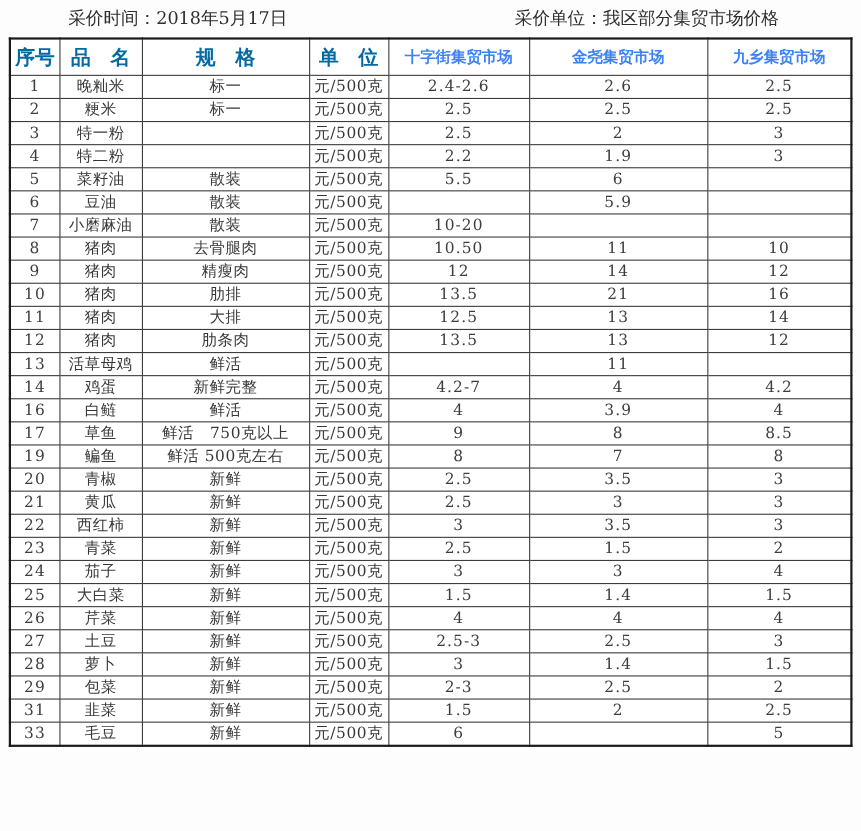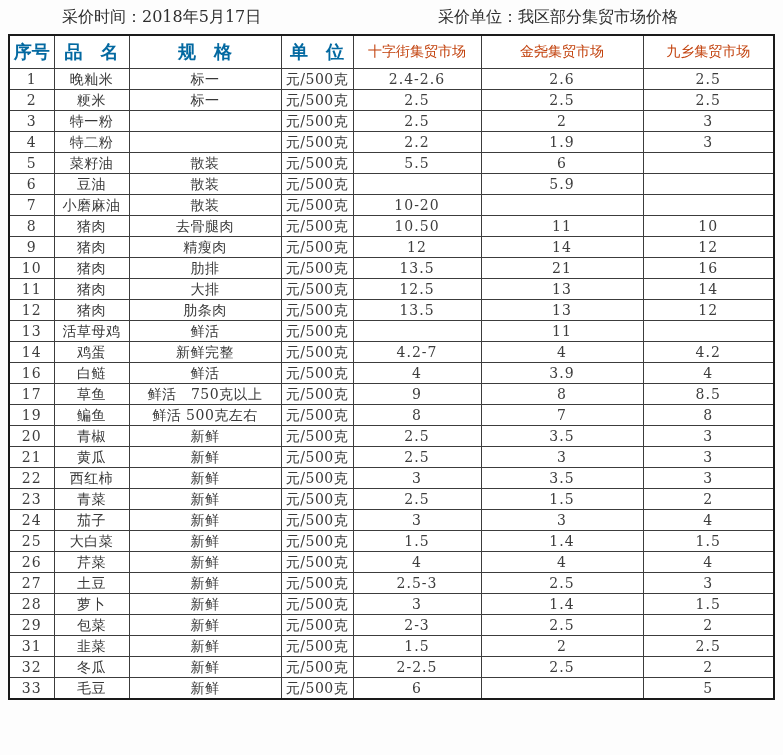--- a/index.html
+++ b/index.html
@@ -17,21 +17,21 @@
     top: 7px; left: 0; width: 783px; height: 24px;
   }
   .hdr-label {
     position: absolute;
     top: 0;
     font-size: 16px;
     color: #2e2e2e;
     white-space: nowrap;
   }
   .hdr-date { left: 62px; }
-  .hdr-unit { left: 438px; }
+  .hdr-unit { left: 468px; }
 
   table.price-table {
     position: absolute;
     left: 8px; top: 34px;
     width: 765px;
     border-collapse: collapse;
     table-layout: fixed;
     border: 2px solid #1a1a1a;
     background: #fff;
   }
@@ -45,22 +45,22 @@
     color: #383838;
   }
   .price-table th { height: 33px; background: #fff; }
   .price-table th.main-col {
     font-size: 18px;
     font-weight: bold;
     color: #0369a1;
   }
   .price-table th.market-col {
     font-size: 14px;
-    font-weight: normal;
-    color: #c2410c;
+    font-weight: bold;
+    color: #3b82f6;
   }
   .price-table td {
     height: 20.6px;
     font-size: 14px;
     line-height: 20px;
   }
   .price-table td.num {
     letter-spacing: 1px;
     color: #3d3d3d;
   }
@@ -342,29 +342,20 @@
       <tr>
         <td class="num">31</td>
         <td class="name-cell">韭菜</td>
         <td class="name-cell">新鲜</td>
         <td class="name-cell">元/500克</td>
         <td class="num">1.5</td>
         <td class="num">2</td>
         <td class="num">2.5</td>
       </tr>
       <tr>
-        <td class="num">32</td>
-        <td class="name-cell">冬瓜</td>
-        <td class="name-cell">新鲜</td>
-        <td class="name-cell">元/500克</td>
-        <td class="num">2-2.5</td>
-        <td class="num">2.5</td>
-        <td class="num">2</td>
-      </tr>
-      <tr>
         <td class="num">33</td>
         <td class="name-cell">毛豆</td>
         <td class="name-cell">新鲜</td>
         <td class="name-cell">元/500克</td>
         <td class="num">6</td>
         <td class="num"></td>
         <td class="num">5</td>
       </tr>
     </tbody>
 </table>

